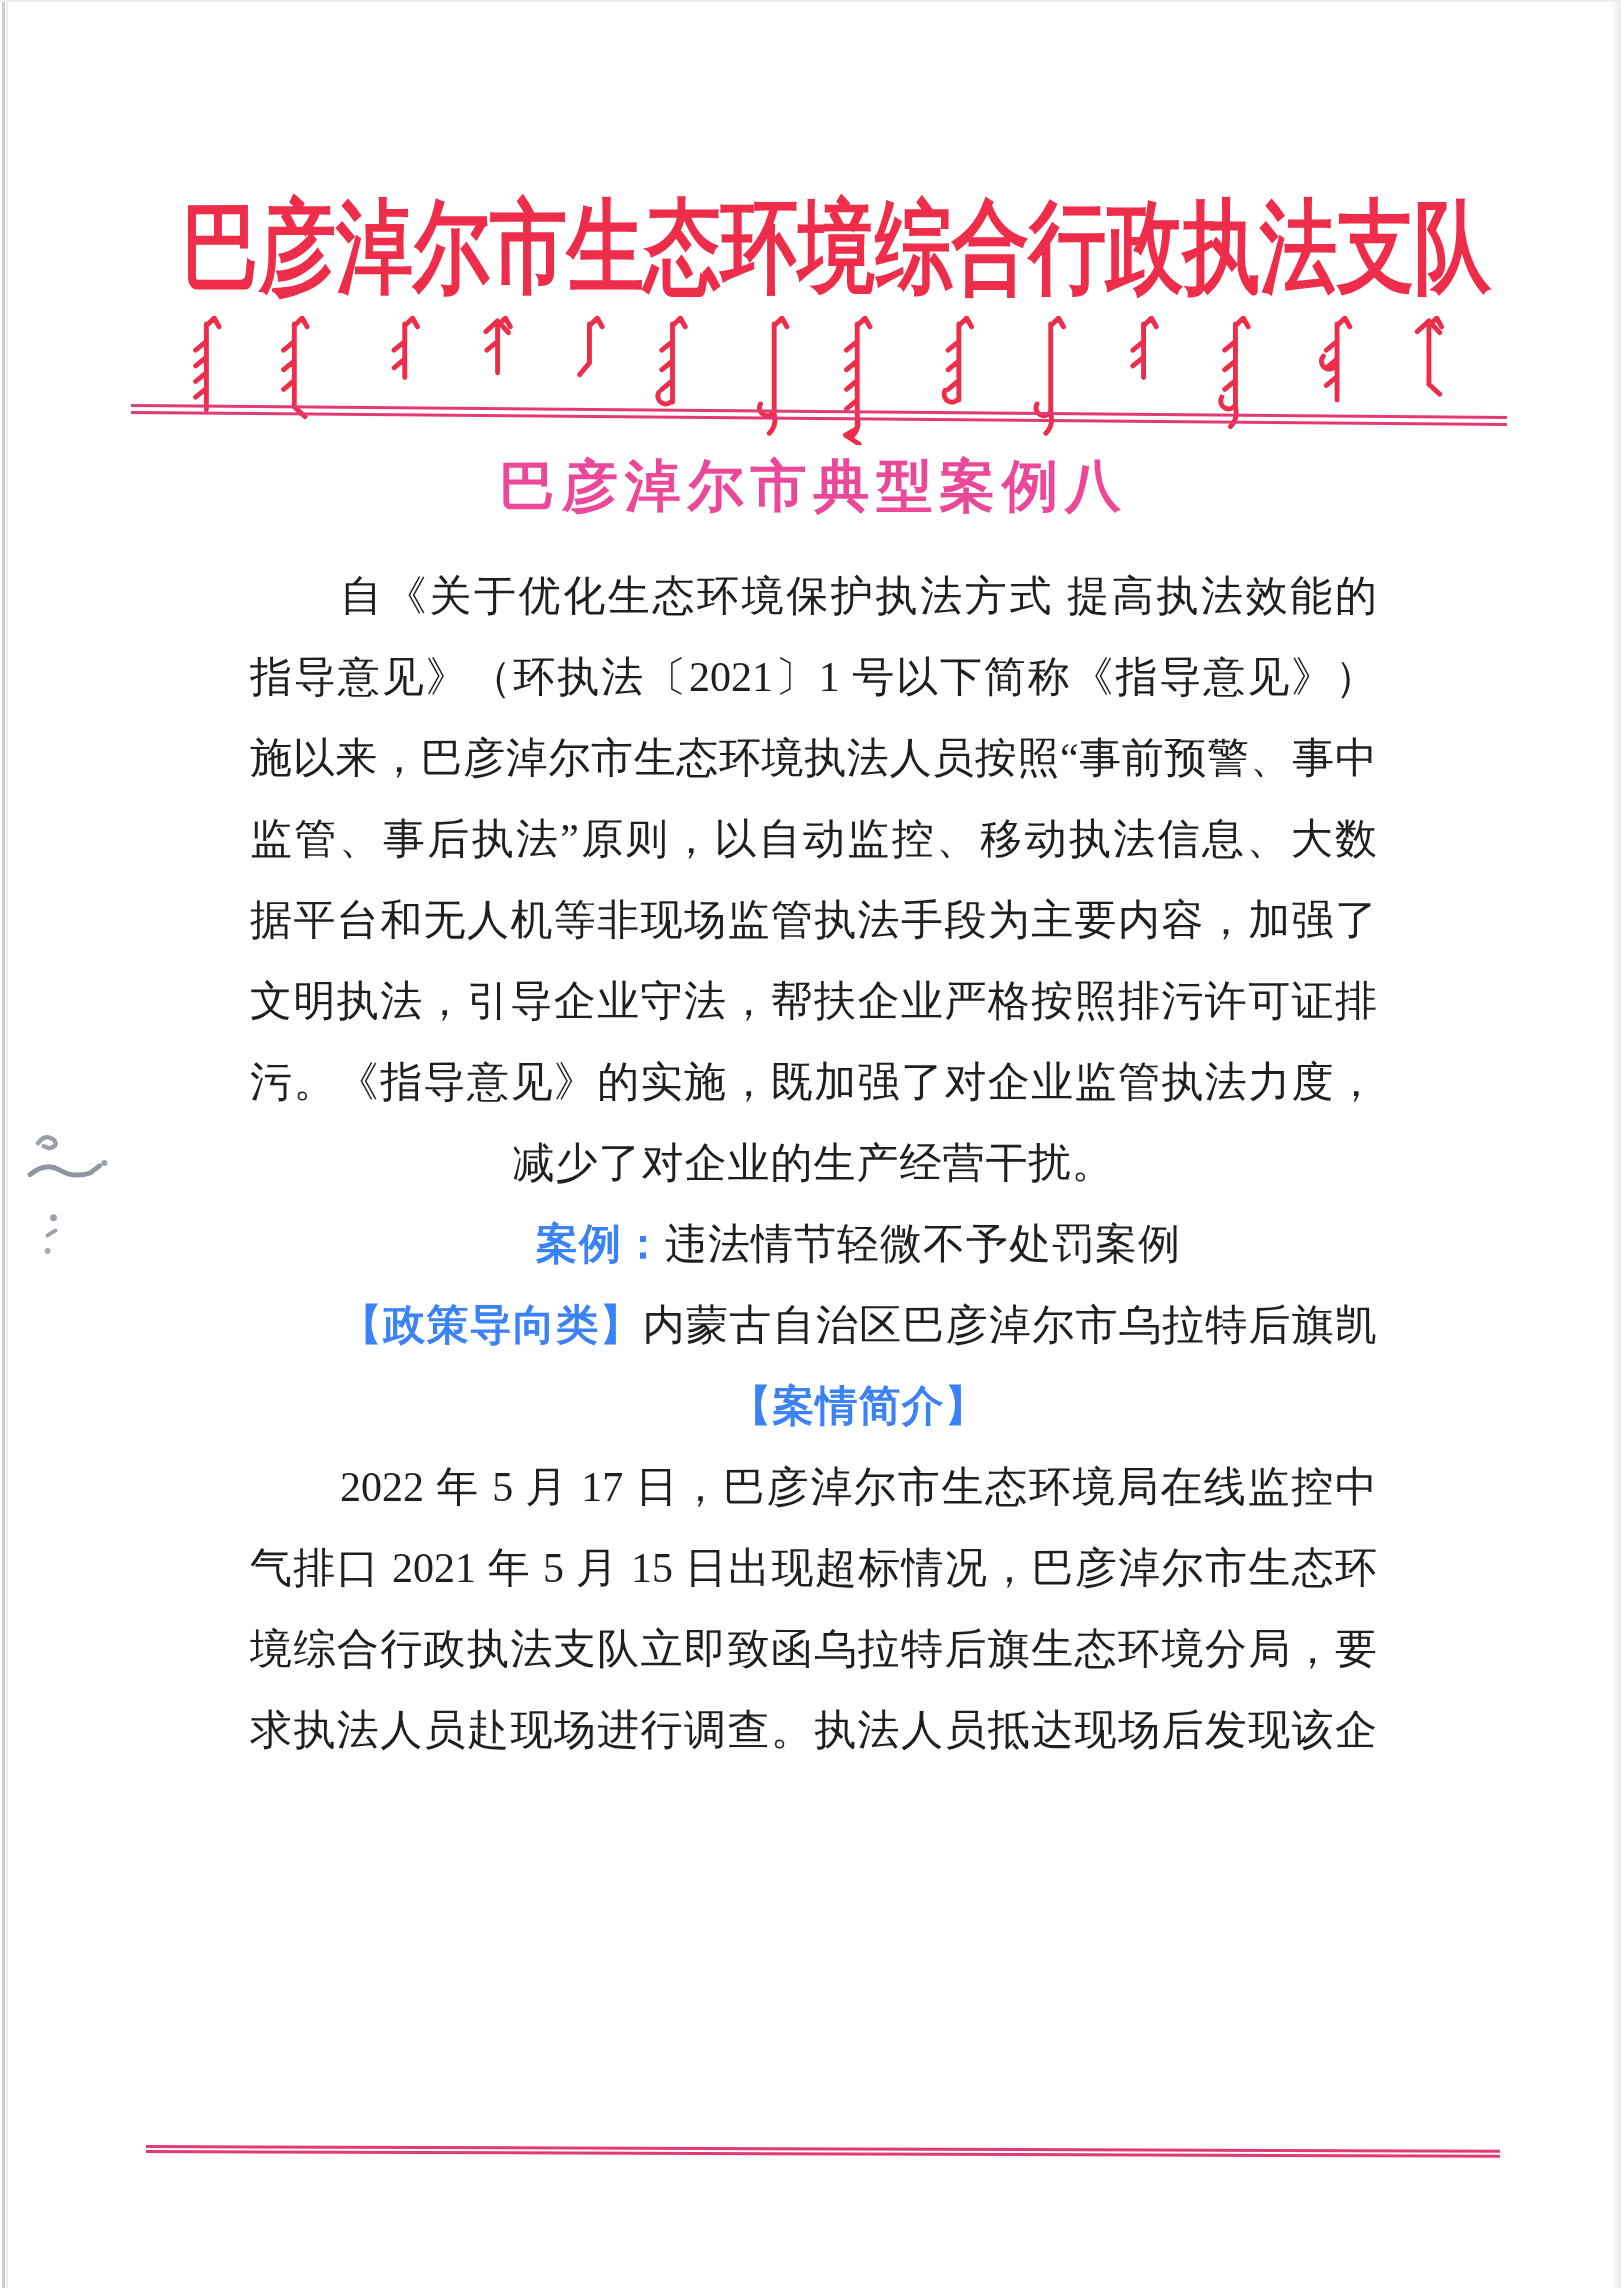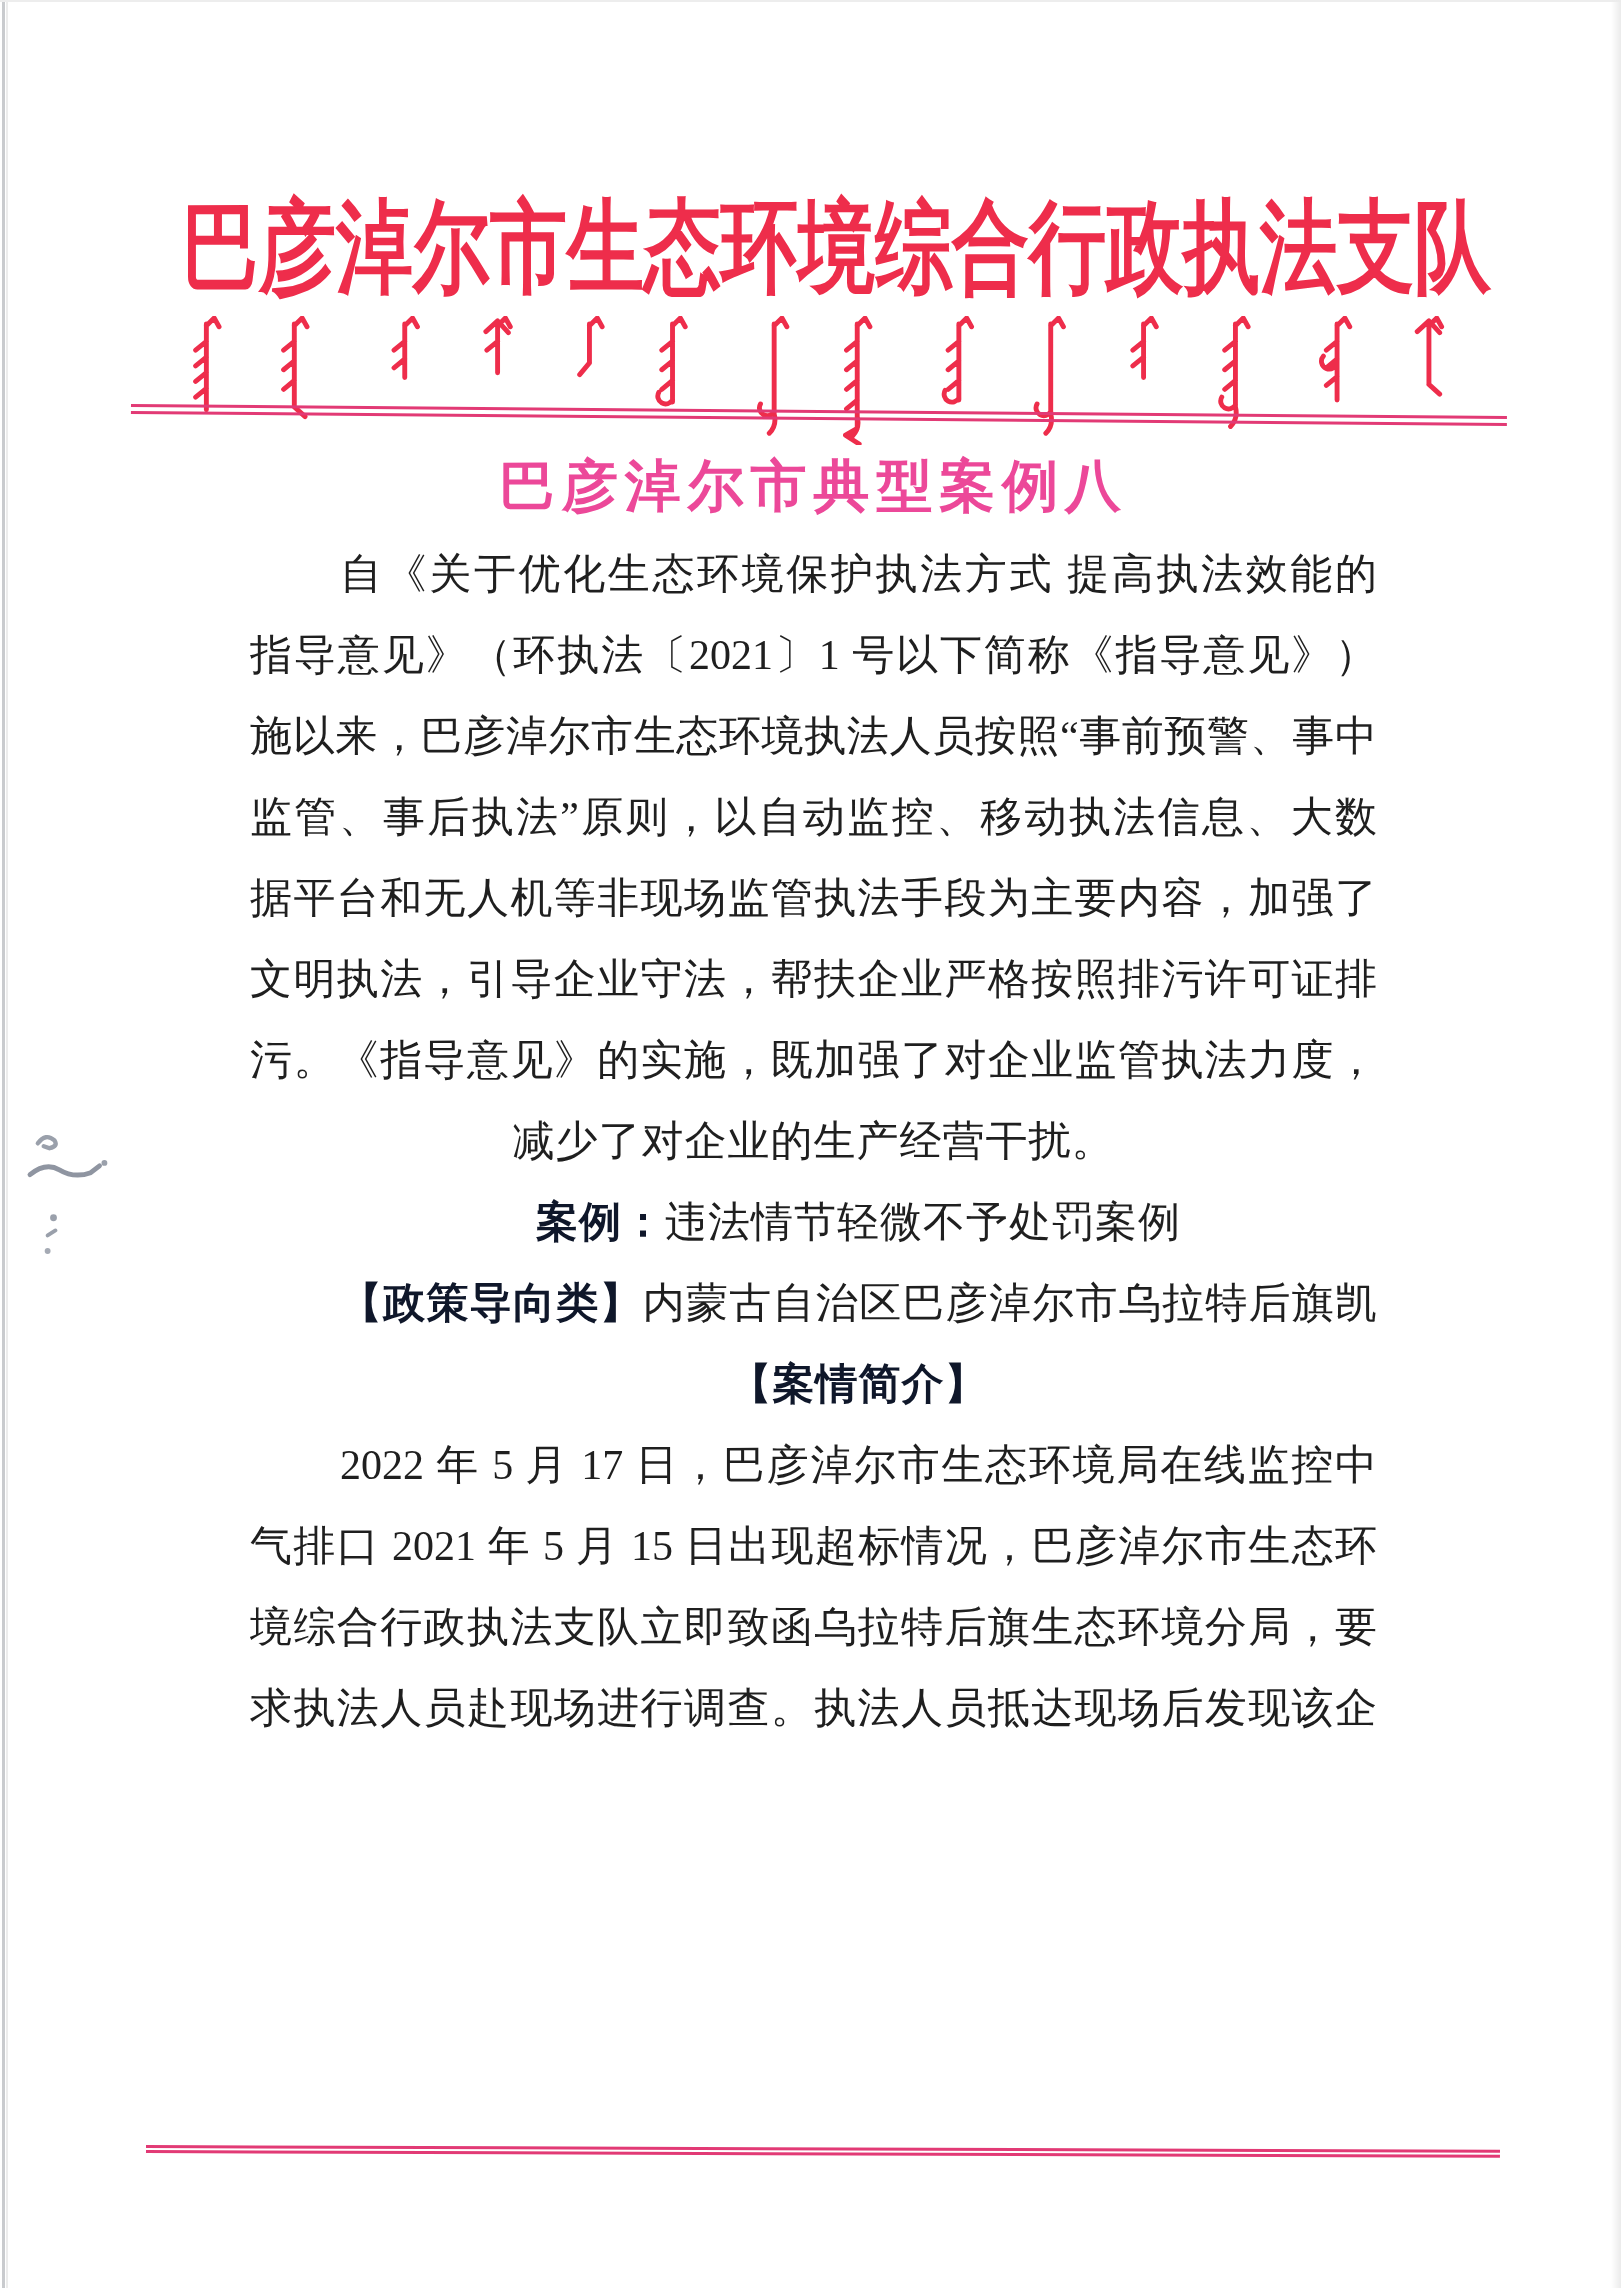--- a/index.html
+++ b/index.html
@@ -33,29 +33,29 @@
   .header-rule .bar2{height:2.9px;}
   .footer-rule{left:146px;top:2145px;width:1354px;transform:rotate(0.2deg);transform-origin:left top;}
   .footer-rule .bar1{height:2.9px;margin-bottom:2px;}
   .footer-rule .bar2{height:2.9px;}
   
   .doc-title{
     position:absolute;left:250px;top:449px;width:1127px;height:74px;line-height:74px;
     text-align:center;font-size:56px;font-weight:bold;letter-spacing:6.9px;color:#ec4899;
     white-space:nowrap;
   }
-  .doc-body{position:absolute;left:250px;top:534px;width:1127px;}
+  .doc-body{position:absolute;left:250px;top:556px;width:1127px;}
   .line{
     height:81px;line-height:81px;font-size:42px;color:#1f1f1f;
     word-break:keep-all;overflow:hidden;
   }
   .line.just{text-align:justify;text-align-last:justify;text-justify:inter-character;}
   .line.left{text-align:center;letter-spacing:1px;}
   .line.indent{padding-left:90px;}
-  .line .bold{font-weight:bold;color:#0f172a;font-family:Liberation Mono, monospace;}
+  .line .bold{font-weight:bold;color:#3b82f6;font-family:Liberation Mono, monospace;}
   .pen-marks{position:absolute;left:17.6px;top:1112px;width:118px;height:186px;}
 </style>
 </head>
 <body>
 
 <div id="page">
 
   <div class="scan-edge-left"></div>
   <div class="scan-edge-left2"></div>
   <div class="scan-edge-top"></div>

